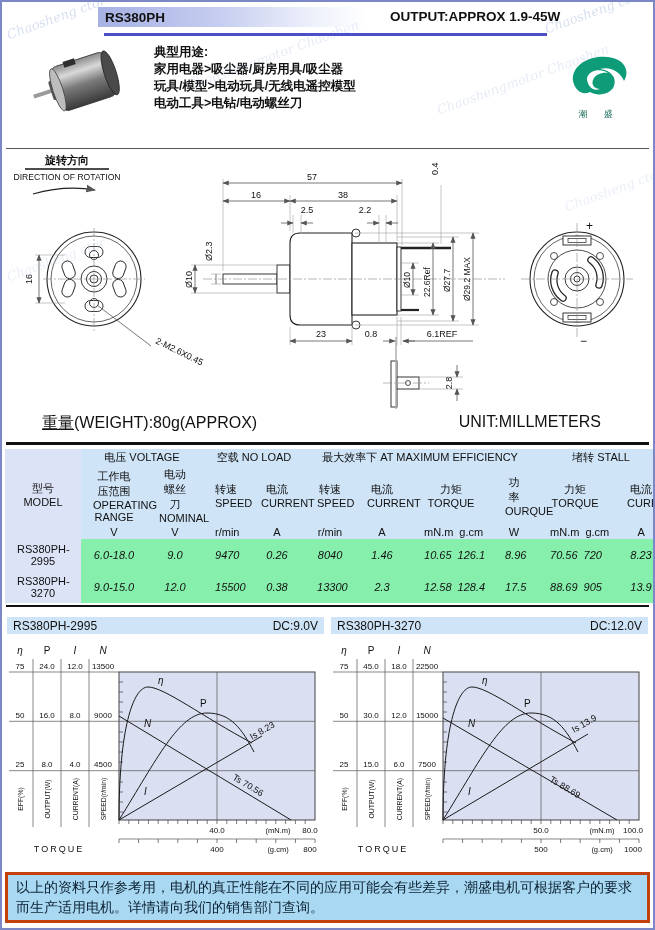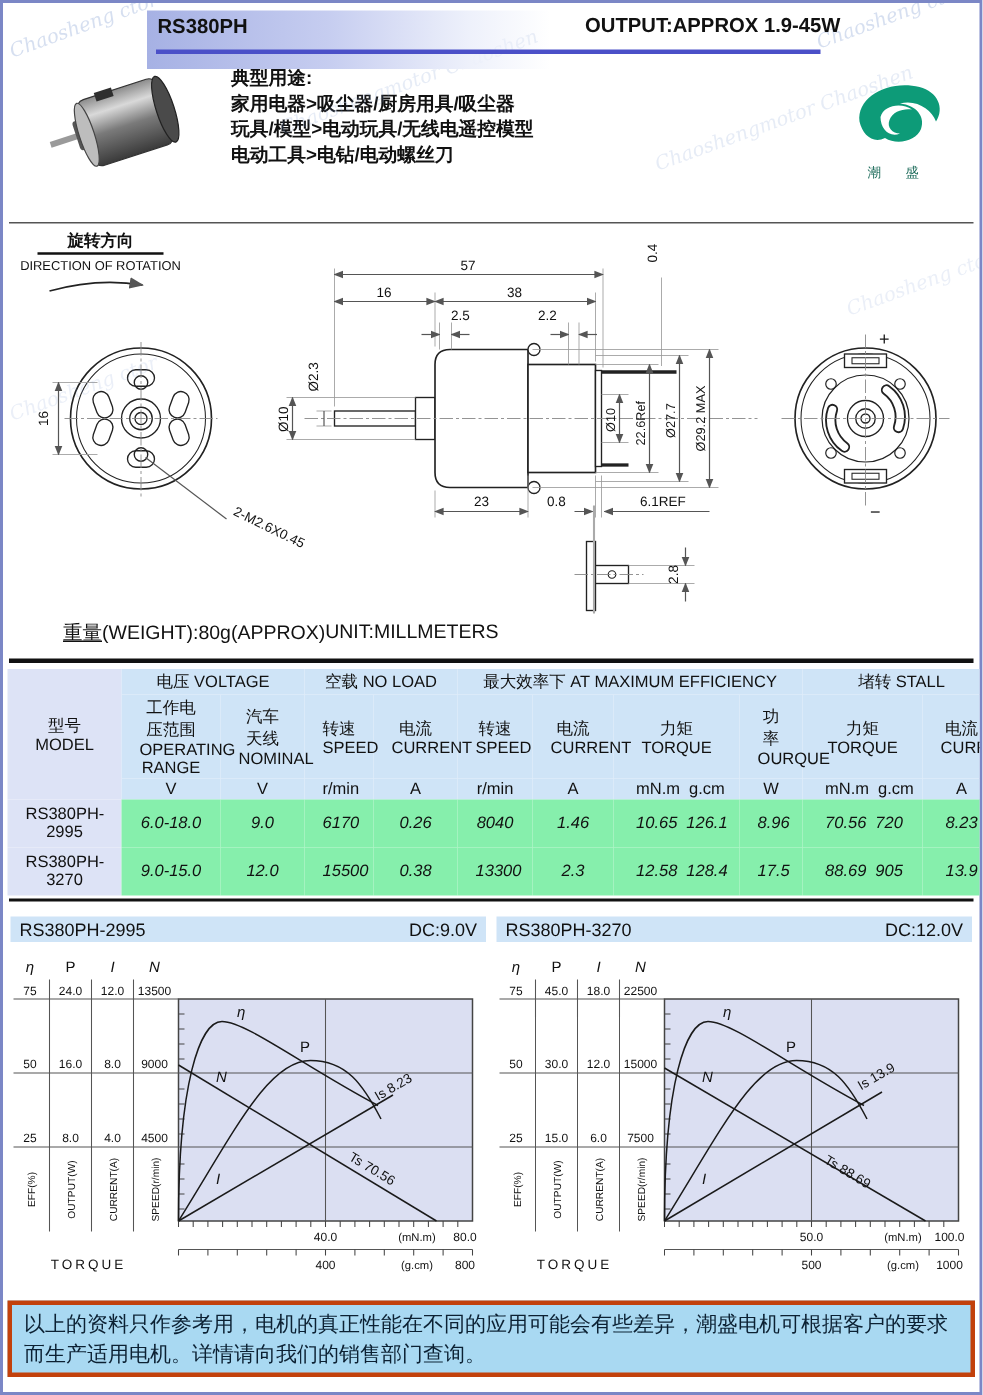--- a/index.html
+++ b/index.html
@@ -2,35 +2,35 @@
 <html><head>
 <meta charset="utf-8">
 <style>
   html,body{margin:0;padding:0;background:#e8e8ee;}
   .page{position:relative;width:651px;height:926px;background:#fff;border:2px solid #7b87c6;
         font-family:"Liberation Sans",sans-serif;color:#111;overflow:hidden;}
   .wm{position:absolute;font-family:"DejaVu Serif",serif;font-style:italic;
       color:rgba(120,150,205,.30);font-size:13px;transform:rotate(-20deg);white-space:nowrap;pointer-events:none;}
   
   .hdr{position:relative;height:36px;}
-  .model-badge{position:absolute;left:96px;top:5px;width:262px;height:39px;line-height:21px;
+  .model-badge{position:absolute;left:96px;top:5px;width:262px;height:20px;line-height:21px;
       padding-left:7px;font-weight:bold;font-size:13.5px;
       background:linear-gradient(to right,#a6b1e4 0%,#c6cdf0 45%,#eef1fb 80%,rgba(255,255,255,0));}
   .output-lbl{position:absolute;left:388px;top:7px;font-weight:bold;font-size:13.5px;}
   .hdr-rule{position:absolute;left:102px;right:106px;top:31px;height:3px;background:#4b50c8;}
   
   .uses{display:flex;align-items:flex-start;padding:4px 0 4px 30px;height:100px;}
   .uses-text{margin-left:26px;font-size:12.5px;font-weight:bold;line-height:17px;padding-top:2px;}
   .logo-box{margin-left:auto;margin-right:18px;text-align:center;padding-top:6px;font-family:Liberation Serif, serif;}
   .logo-name{font-size:9px;letter-spacing:7px;color:#1c6b5a;margin-top:-2px;}
   .divider{height:1px;background:#555;margin:2px 4px 0;}
   .rule-dark{height:3px;background:#111;margin:4px 4px;}
   .rule-dark2{height:2px;background:#111;margin:2px 4px;}
   
-  .weight-row{display:flex;justify-content:flex-start;padding:0 38px 0 40px;font-size:13px;margin-top:-4px;}
+  .weight-row{display:flex;justify-content:space-between;padding:0 52px 0 40px;font-size:16px;margin-top:-4px;}
   .weight-row .u{text-decoration:underline;}
   
   table.spec{border-collapse:collapse;width:645px;margin:2px 3px;table-layout:fixed;}
   table.spec td{text-align:center;vertical-align:middle;font-size:11px;padding:1px 12px;}
   .th{background:#cfe4f7;font-size:12px;}
   .th .en{font-size:11px;}
   .model-col{background:#dde3f6;}
   .datac{background:#86efac;font-style:italic;}
   td.model-cell{font-size:11.5px;}
   .tq{display:inline-block;}
@@ -283,21 +283,21 @@
       <td class="th" colspan="2">空载 NO LOAD</td>
       <td class="th" colspan="4">最大效率下 AT MAXIMUM EFFICIENCY</td>
       <td class="th" colspan="2">堵转 STALL</td>
     </tr>
     <tr class="th">
       <td>
             <div>工作电压范围</div>
             <div class="en">OPERATING RANGE</div>
           </td>
       <td>
-            <div>汽车天线</div>
+            <div>电动螺丝刀</div>
             <div class="en">NOMINAL</div>
           </td>
       <td>
             <div>转速</div>
             <div class="en">SPEED</div>
           </td>
       <td>
             <div>电流</div>
             <div class="en">CURRENT</div>
           </td>
@@ -335,21 +335,21 @@
       <td>A</td>
       <td><span class="tq"><span>mN.m</span><span>g.cm</span></span></td>
       <td>W</td>
       <td><span class="tq"><span>mN.m</span><span>g.cm</span></span></td>
       <td>A</td>
     </tr>
     <tr style="height:32px">
       <td class="model-col model-cell">RS380PH-2995</td>
       <td class="datac">6.0-18.0</td>
       <td class="datac">9.0</td>
-      <td class="datac">6170</td>
+      <td class="datac">9470</td>
       <td class="datac">0.26</td>
       <td class="datac">8040</td>
       <td class="datac">1.46</td>
       <td class="datac"><span class="tq"><span>10.65</span><span>126.1</span></span></td>
       <td class="datac">8.96</td>
       <td class="datac"><span class="tq"><span>70.56</span><span>720</span></span></td>
       <td class="datac">8.23</td>
     </tr>
     <tr style="height:32px">
       <td class="model-col model-cell">RS380PH-3270</td>

